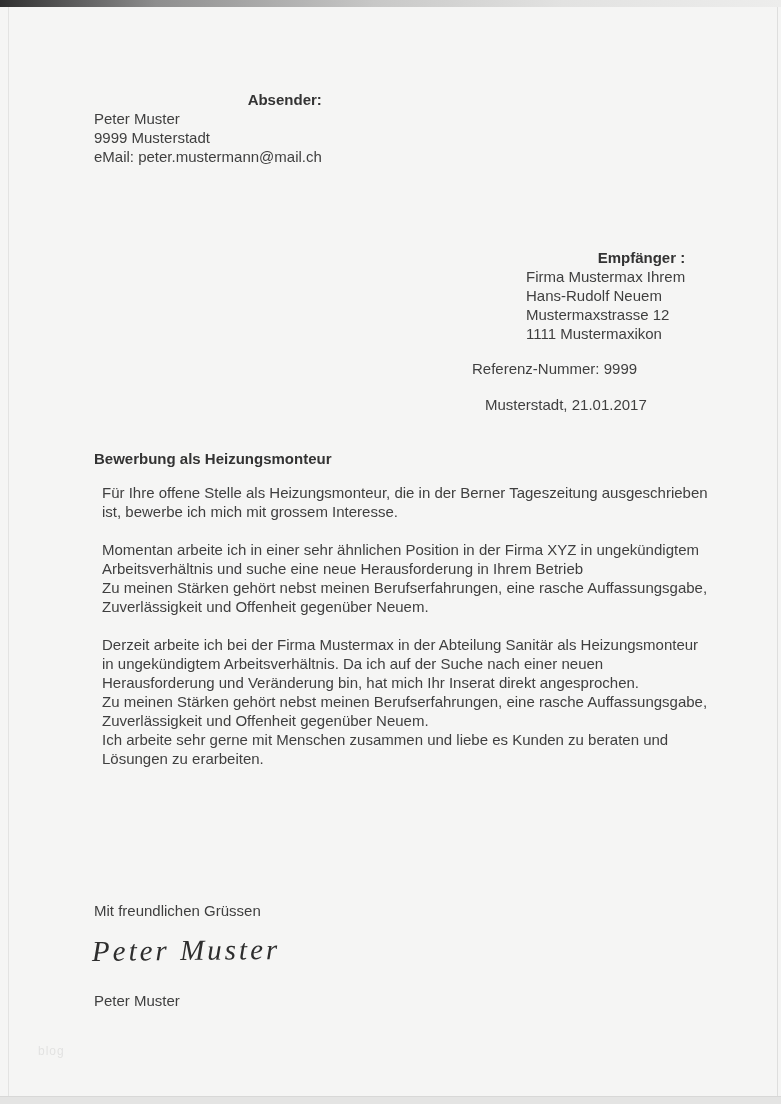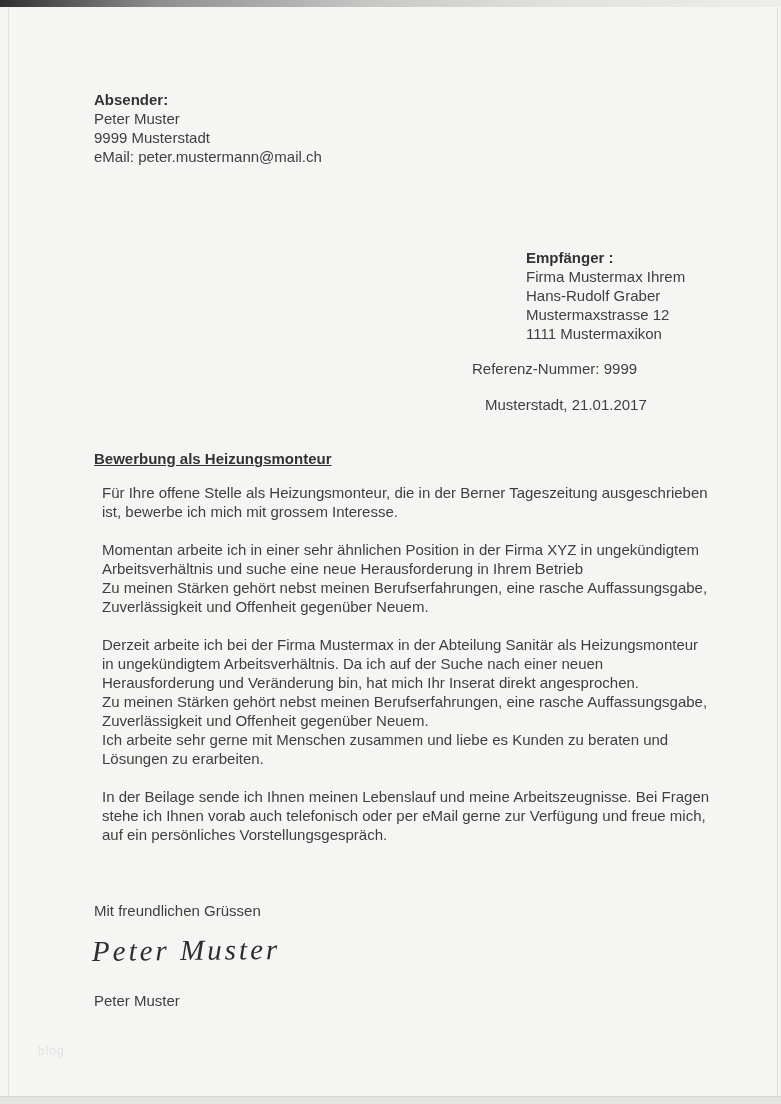--- a/index.html
+++ b/index.html
@@ -28,28 +28,28 @@
   .left-line {
     position: absolute; top: 7px; bottom: 7px; left: 8px; width: 1px;
     background: #e3e3e2;
   }
   .right-line {
     position: absolute; top: 7px; bottom: 7px; right: 3px; width: 1px;
     background: #dededd;
   }
 
   .block { position: absolute; }
-  .bold { font-weight: bold; color: #333333; }
+  .bold { font-weight: bold; color: #333333; text-align: right; }
 
   .sender-block    { left: 94px; top: 90px; }
   .recipient-block { left: 485px; top: 248px; margin-left: 41px; }
   .reference-line  { left: 472px; top: 359px; }
   .date-line       { left: 485px; top: 395px; }
 
-  .subject-line    { left: 94px; top: 449px; width: 618px; font-weight: bold; color: #333333; text-decoration: underline; }
+  .subject-line    { left: 94px; top: 449px; width: 618px; font-weight: bold; color: #333333; }
 
   .body-col { left: 94px; top: 483px; width: 618px; }
   .body-col p {
     margin: 0 0 19px 8px;
     white-space: pre-line;
   }
 
   .closing-line { left: 94px; top: 901px; }
 
   .signature {
@@ -86,39 +86,38 @@
   <div class="block sender-block">
     <div class="bold">Absender:</div>
     <div>Peter Muster</div>
     <div>9999 Musterstadt</div>
     <div>eMail: peter.mustermann@mail.ch</div>
   </div>
 
   <div class="block recipient-block">
     <div class="bold">Empfänger :</div>
     <div>Firma Mustermax Ihrem</div>
-    <div>Hans-Rudolf Graber</div>
+    <div>Hans-Rudolf Neuem</div>
     <div>Mustermaxstrasse 12</div>
     <div>1111 Mustermaxikon</div>
   </div>
 
   <div class="block reference-line">Referenz-Nummer: 9999</div>
 
   <div class="block date-line">Musterstadt, 21.01.2017</div>
 
   <div class="block subject-line">Bewerbung als Heizungsmonteur</div>
 
   <div class="block body-col">
     <p>Für Ihre offene Stelle als Heizungsmonteur, die in der Berner Tageszeitung ausgeschrieben ist, bewerbe ich mich mit grossem Interesse.</p>
     <p>Momentan arbeite ich in einer sehr ähnlichen Position in der Firma XYZ in ungekündigtem Arbeitsverhältnis und suche eine neue Herausforderung in Ihrem Betrieb
 Zu meinen Stärken gehört nebst meinen Berufserfahrungen, eine rasche Auffassungsgabe, Zuverlässigkeit und Offenheit gegenüber Neuem.</p>
     <p>Derzeit arbeite ich bei der Firma Mustermax in der Abteilung Sanitär als Heizungsmonteur in ungekündigtem Arbeitsverhältnis. Da ich auf der Suche nach einer neuen Herausforderung und Veränderung bin, hat mich Ihr Inserat direkt angesprochen.
 Zu meinen Stärken gehört nebst meinen Berufserfahrungen, eine rasche Auffassungsgabe, Zuverlässigkeit und Offenheit gegenüber Neuem.
 Ich arbeite sehr gerne mit Menschen zusammen und liebe es Kunden zu beraten und Lösungen zu erarbeiten.</p>
-    <p>In der Beilage sende ich Ihnen meinen Lebenslauf und meine Arbeitszeugnisse. Bei Fragen stehe ich Ihnen vorab auch telefonisch oder per eMail gerne zur Verfügung und freue mich, auf ein persönliches Vorstellungsgespräch.</p>
   </div>
 
   <div class="block closing-line">Mit freundlichen Grüssen</div>
 
   <div class="block signature">Peter Muster</div>
 
   <div class="block typed-name">Peter Muster</div>
 
   <div class="watermark">blog</div>
 

